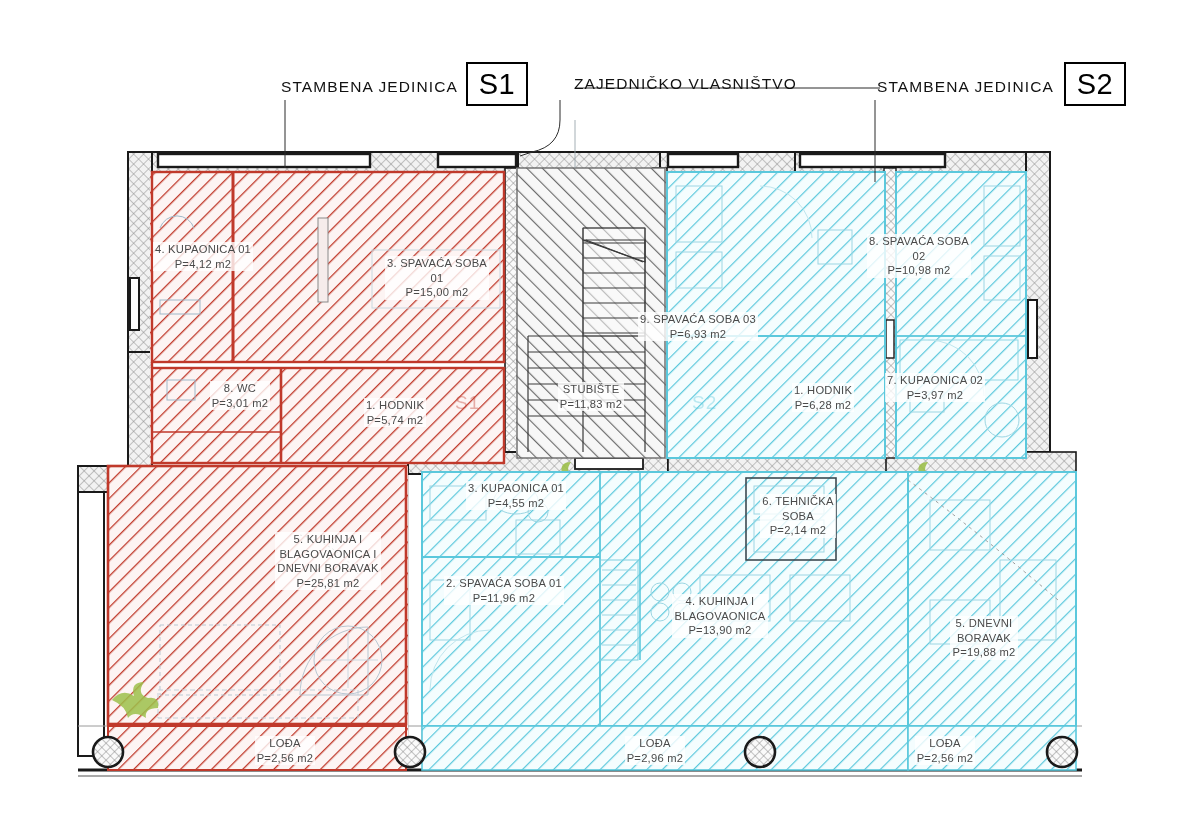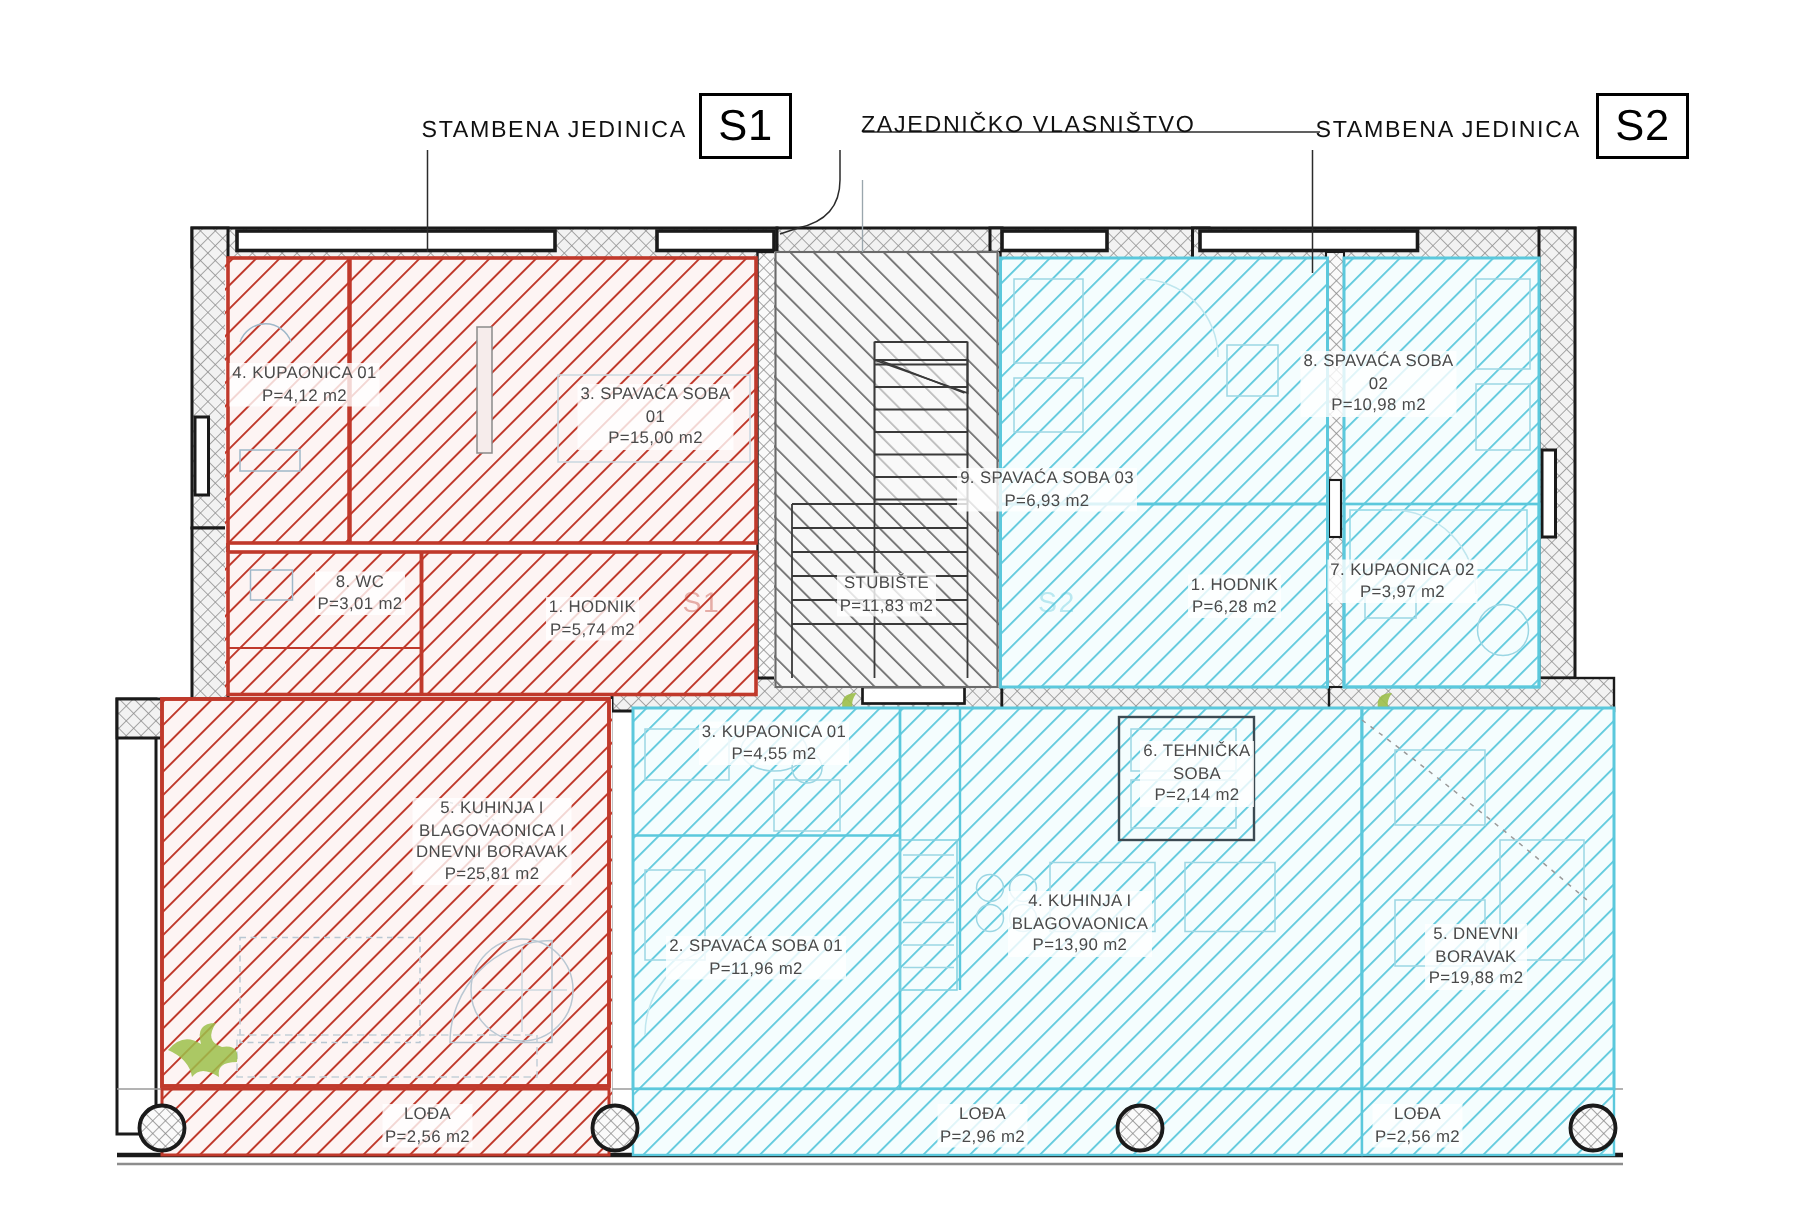--- a/index.html
+++ b/index.html
@@ -289,21 +289,21 @@
 P=10,98 m2</span></div>
 <div class="rlbl cy" style="left:768px;top:383px;width:110px;"><span>1. HODNIK
 P=6,28 m2</span></div>
 <div class="rlbl cy" style="left:874px;top:373px;width:122px;"><span>7. KUPAONICA 02
 P=3,97 m2</span></div>
 <div class="rlbl cy" style="left:452px;top:481px;width:128px;"><span>3. KUPAONICA 01
 P=4,55 m2</span></div>
 <div class="rlbl cy" style="left:748px;top:494px;width:100px;text-align:center;"><span>6. TEHNIČKA
 SOBA
 P=2,14 m2</span></div>
-<div class="rlbl cy" style="left:430px;top:624px;width:148px;"><span>2. SPAVAĆA SOBA 01
+<div class="rlbl cy" style="left:430px;top:576px;width:148px;"><span>2. SPAVAĆA SOBA 01
 P=11,96 m2</span></div>
 <div class="rlbl cy" style="left:652px;top:594px;width:136px;"><span>4. KUHINJA I
 BLAGOVAONICA
 P=13,90 m2</span></div>
 <div class="rlbl cy" style="left:930px;top:616px;width:108px;"><span>5. DNEVNI
 BORAVAK
 P=19,88 m2</span></div>
 <div class="rlbl cy" style="left:600px;top:736px;width:110px;"><span>LOĐA
 P=2,96 m2</span></div>
 <div class="rlbl cy" style="left:890px;top:736px;width:110px;"><span>LOĐA

